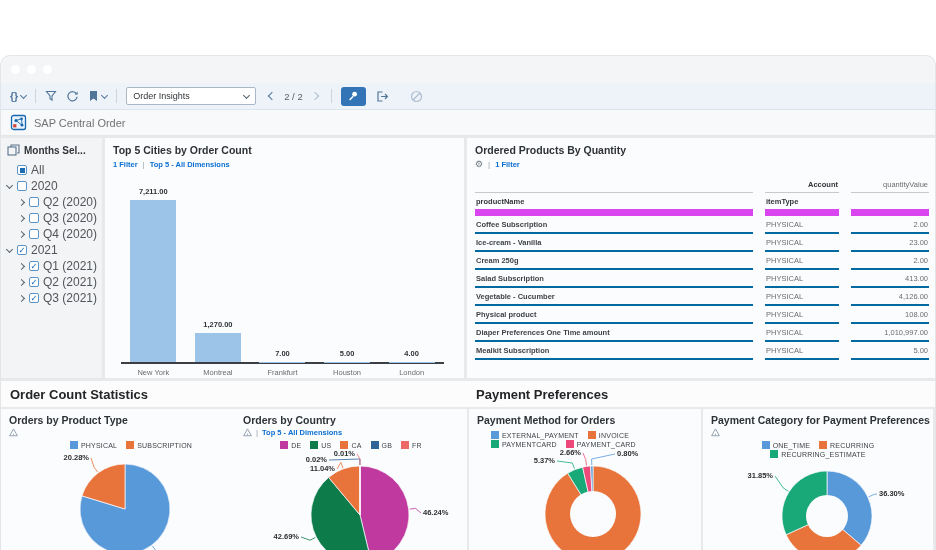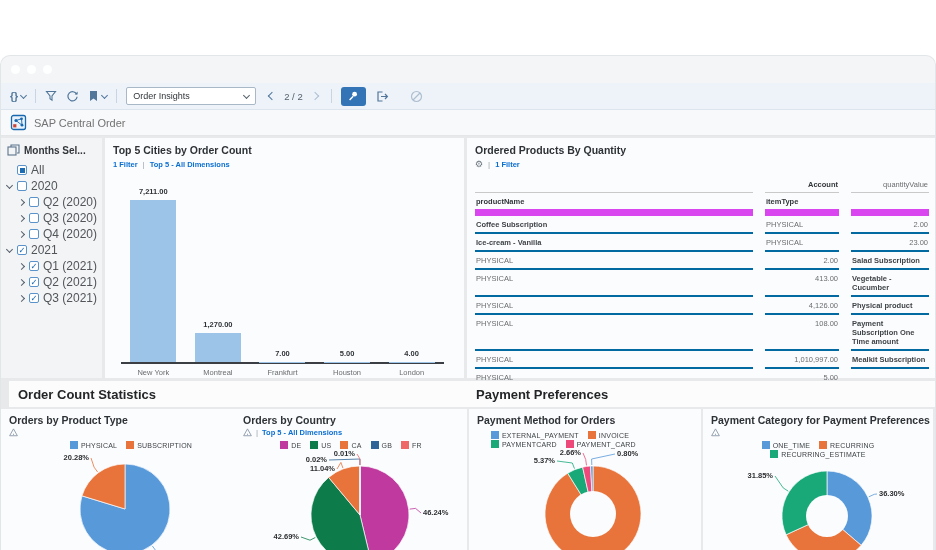--- a/index.html
+++ b/index.html
@@ -74,21 +74,21 @@
   .tbl .hA.dim { font-weight:400; color:#6a6d70; }
   .tbl .hA.blank { font-weight:400; }
   .tbl .hB { border-bottom:7px solid #d946ef; font-weight:700; color:#32363a; text-align:left; }
   .td-name { color:#3f4347; font-weight:600; }
   .td-type { color:#6a6d70; }
   .td-val { color:#6a6d70; text-align:right; }
 
   
   .secband { position:absolute; top:245px; height:26px; background:#fcfcfd; display:flex; align-items:center; padding:0 9px; }
   .secband span { font-size:13px; font-weight:600; color:#232526; }
-  #sec-left { left:8px; width:528px; }
+  #sec-left { left:0; width:528px; }
   #sec-right { left:466px; width:470px; }
 
   
   .pcard { top:273px; height:142px; padding:5px 0 0 8px; overflow:visible; }
   #card-ptype { left:0; width:260px; }
   #card-country { left:234px; width:232px; }
   #card-method { left:468px; width:232px; }
   #card-category { left:702px; width:230px; }
   .iconrow { height:11px; display:flex; align-items:center; gap:4px; margin-top:1px; }
   .legend { display:flex; flex-wrap:wrap; justify-content:center; column-gap:9px; row-gap:1px; margin:3px 8px 0 0; }
@@ -314,32 +314,33 @@
             <div class="hA dim">quantityValue</div>
             <div class="hB">productName</div>
             <div class="hB">itemType</div>
             <div class="hB"></div>
             <div class="td-name">Coffee Subscription</div>
             <div class="td-type">PHYSICAL</div>
             <div class="td-val">2.00</div>
             <div class="td-name">Ice-cream - Vanilla</div>
             <div class="td-type">PHYSICAL</div>
             <div class="td-val">23.00</div>
+            <div class="td-name">Cream 250g</div>
             <div class="td-type">PHYSICAL</div>
             <div class="td-val">2.00</div>
             <div class="td-name">Salad Subscription</div>
             <div class="td-type">PHYSICAL</div>
             <div class="td-val">413.00</div>
             <div class="td-name">Vegetable - Cucumber</div>
             <div class="td-type">PHYSICAL</div>
             <div class="td-val">4,126.00</div>
             <div class="td-name">Physical product</div>
             <div class="td-type">PHYSICAL</div>
             <div class="td-val">108.00</div>
-            <div class="td-name">Payment Subscription  One Time amount</div>
+            <div class="td-name">Diaper Preferences  One Time amount</div>
             <div class="td-type">PHYSICAL</div>
             <div class="td-val">1,010,997.00</div>
             <div class="td-name">Mealkit Subscription</div>
             <div class="td-type">PHYSICAL</div>
             <div class="td-val">5.00</div>
           </div>
       </div>
 
       <div class="secband" id="sec-left">
         <span>Order Count Statistics</span>

